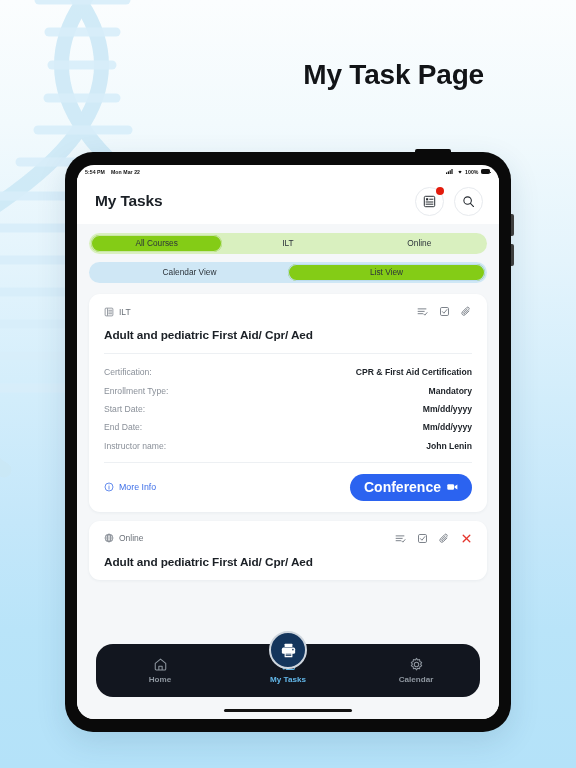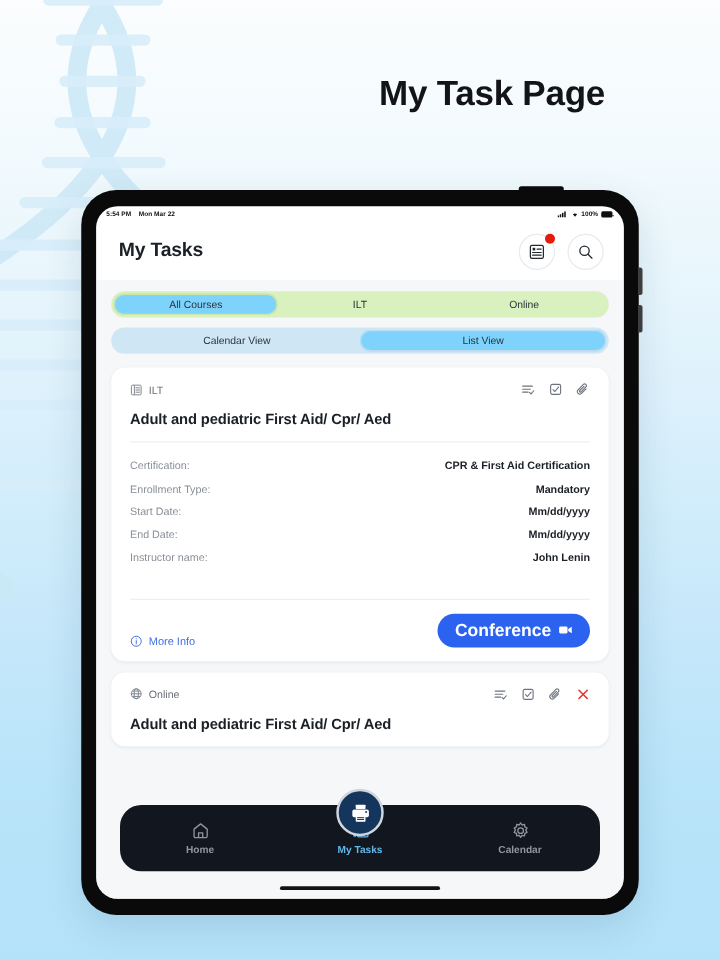--- a/index.html
+++ b/index.html
@@ -184,21 +184,21 @@
   .seg-item {
     flex: 1 1 0;
     text-align: center;
     font-size: 8.3px;
     color: #2c333a;
     line-height: 17px;
     border-radius: 999px;
     height: 17px;
   }
   .seg-item.active {
-    background: #7dd3fc;
+    background: #84cc16;
   }
   .seg.green .seg-item.active { box-shadow: 0 0 0 1px #c9e6a6 inset; }
   .seg.blue  .seg-item.active { box-shadow: 0 0 0 1px #bcdcee inset; }
 
   
   .card {
     background: #fff;
     border-radius: 11px;
     padding: 12px 15px 11px 15px;
     margin-bottom: 9px;
@@ -231,24 +231,24 @@
     display: flex;
     justify-content: space-between;
     align-items: baseline;
     padding: 4.2px 0;
   }
   .detail-key { font-size: 8.6px; color: #8a9099; }
   .detail-val { font-size: 8.6px; color: #1b2026; font-weight: bold; }
 
   .card-foot {
     display: flex;
-    align-items: flex-end;
+    align-items: center;
     justify-content: space-between;
     border-top: 1px solid #edf0f3;
-    margin-top: 24px;
+    margin-top: 7px;
     padding-top: 11px;
   }
   .more-info {
     display: flex; align-items: center; gap: 5px;
     font-size: 8.8px; color: #3e6fe8;
   }
   .conf-btn {
     background: #2b63f0;
     color: #fff;
     border-radius: 999px;

